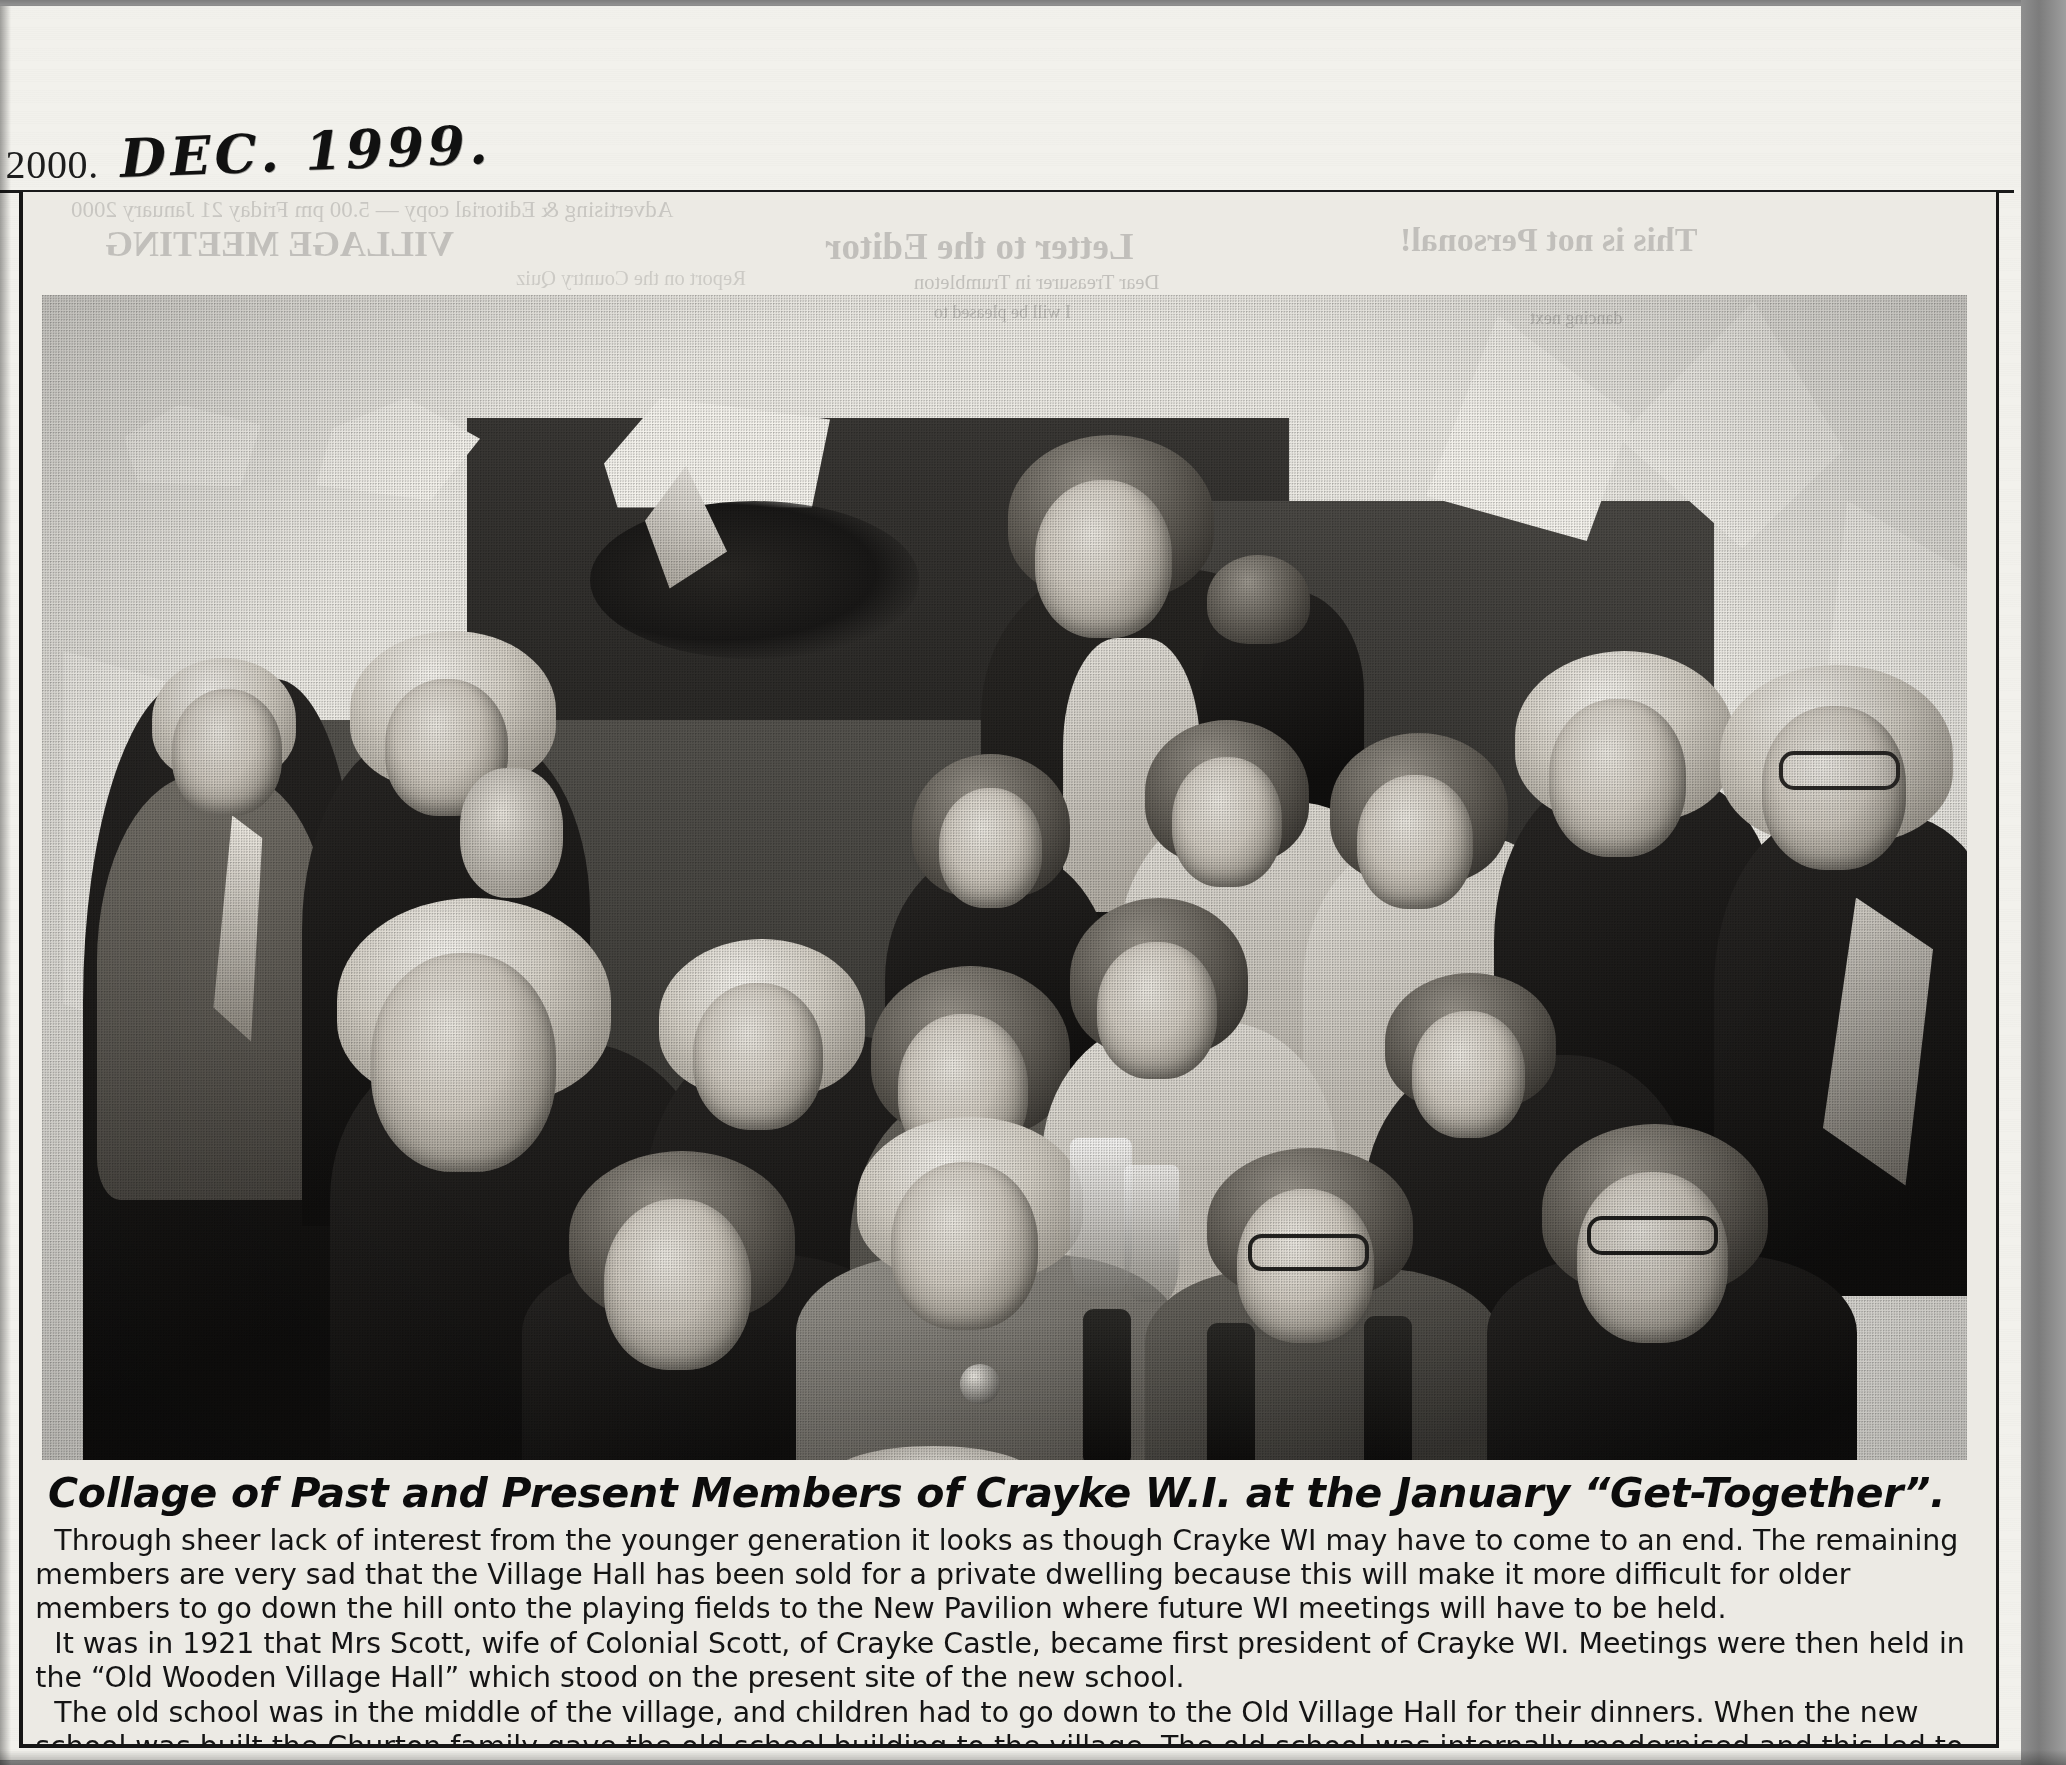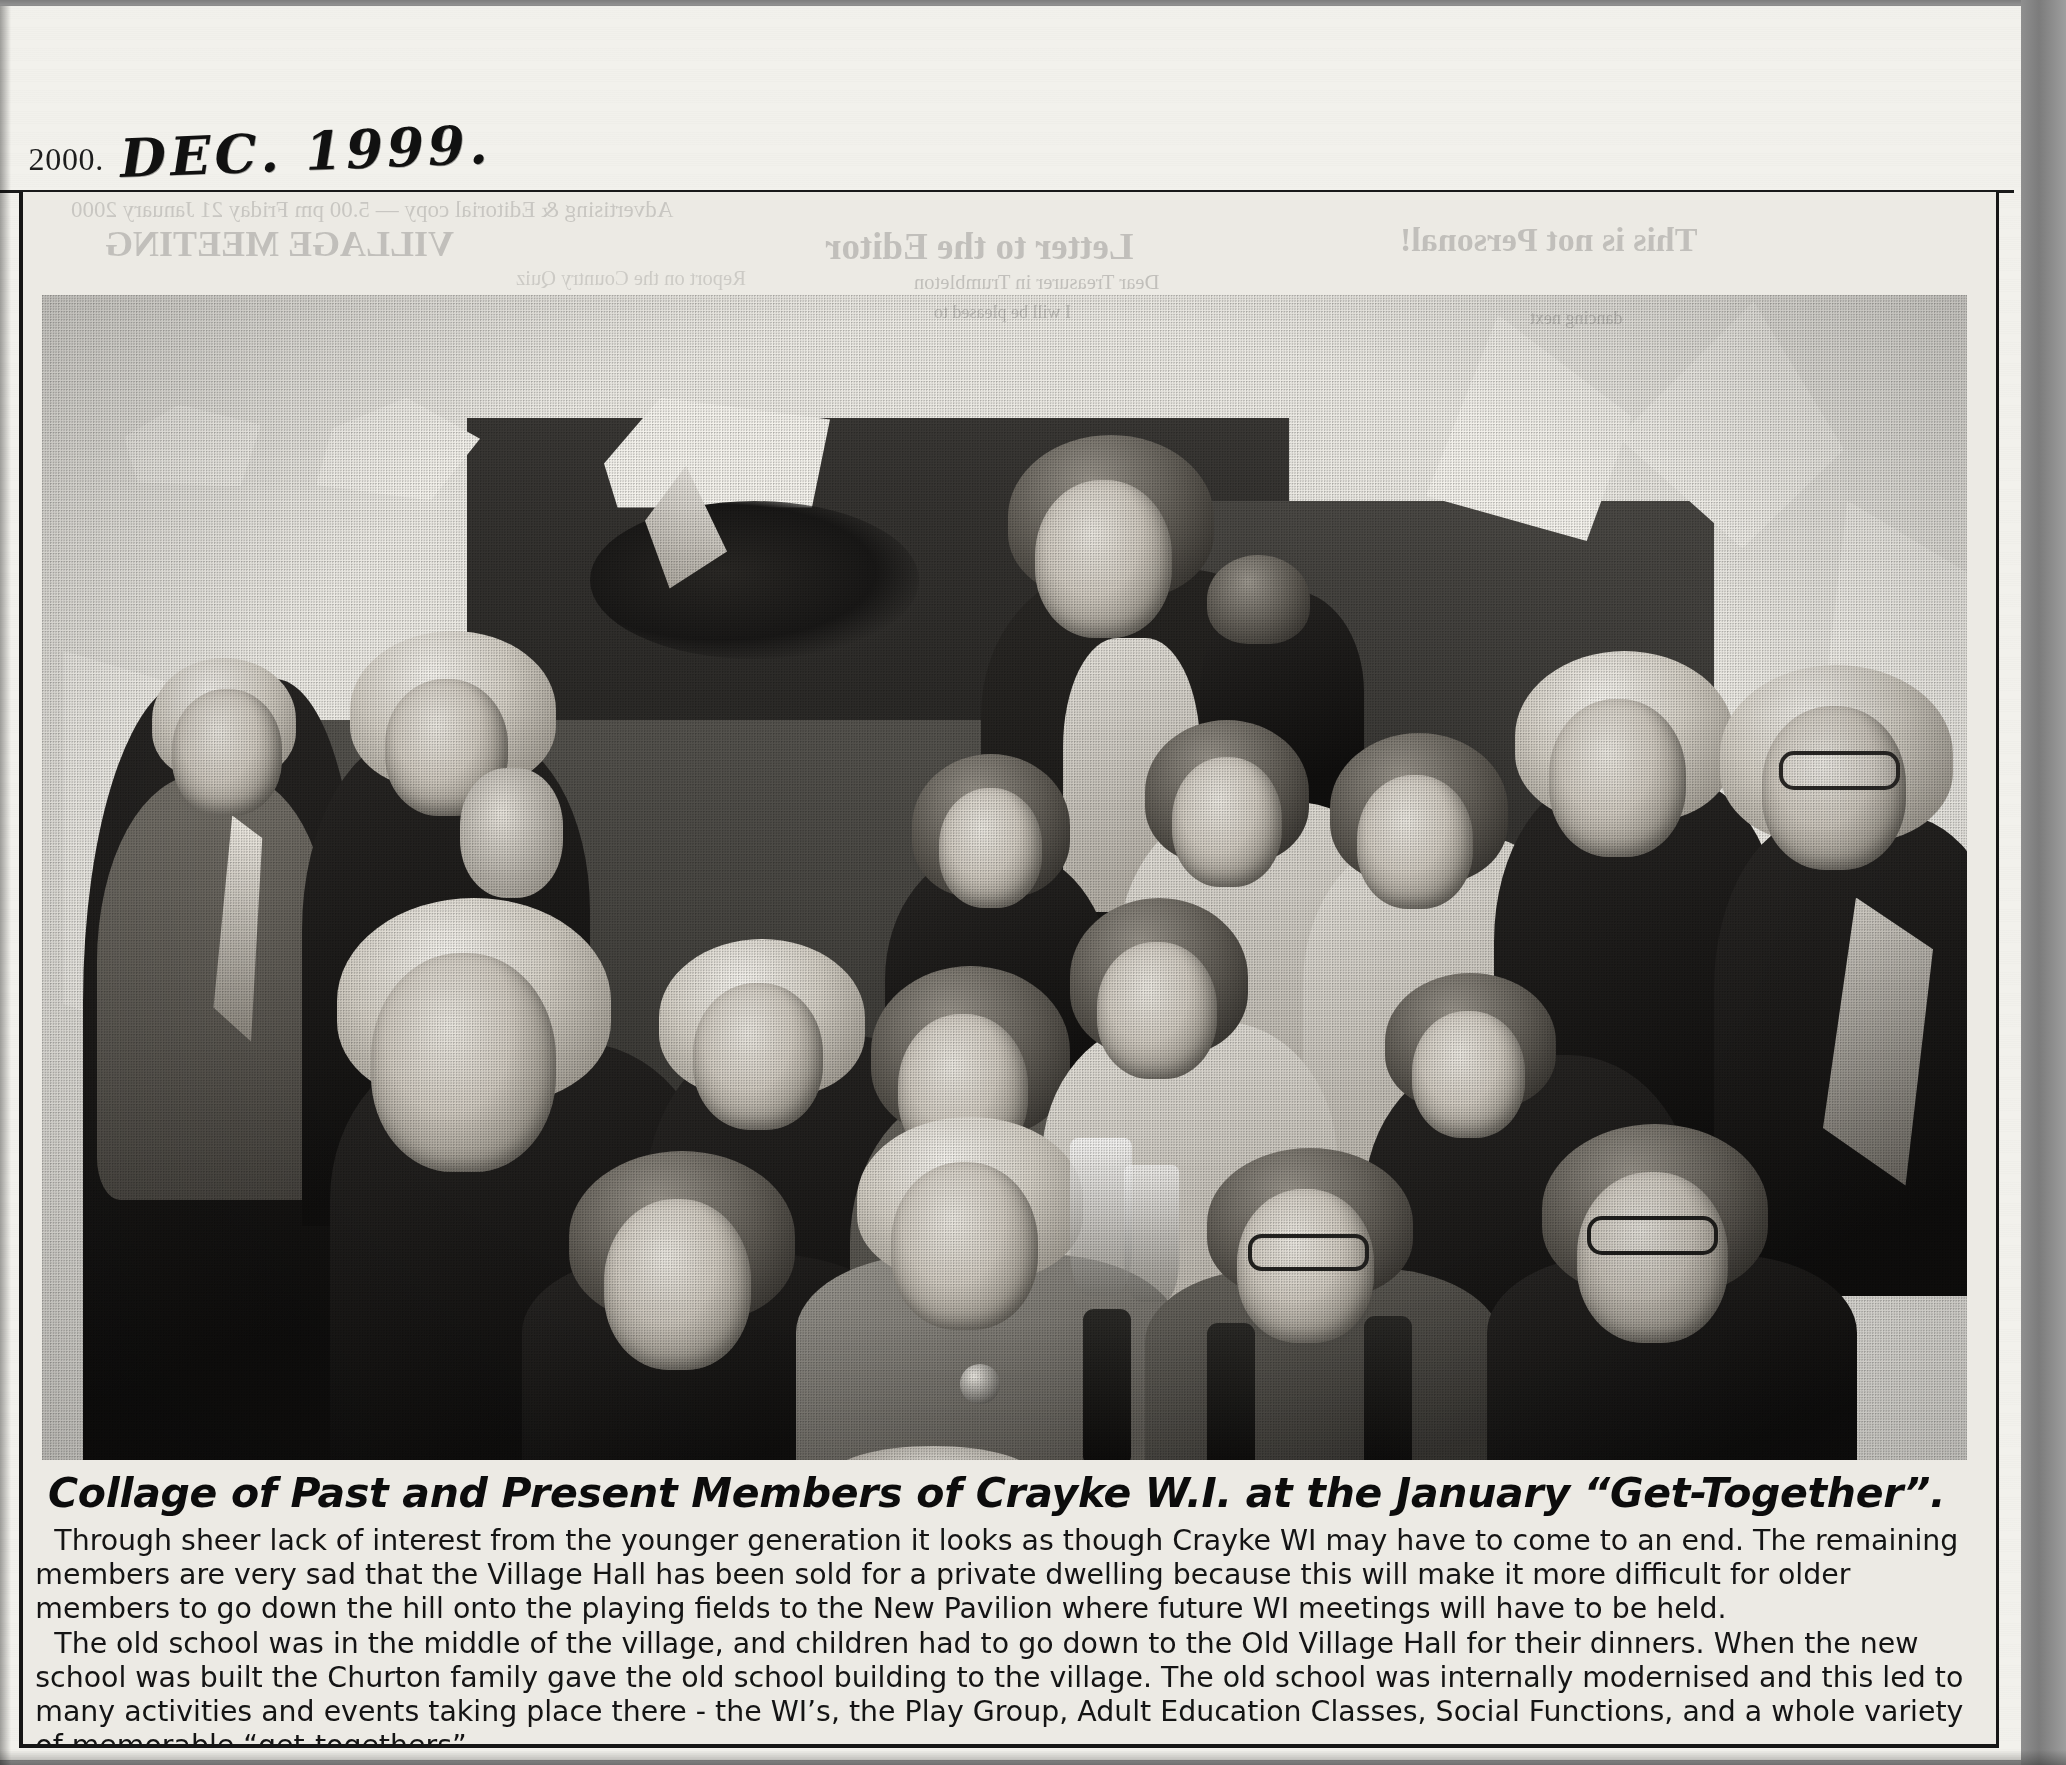--- a/index.html
+++ b/index.html
@@ -67,24 +67,23 @@
     left: 0px;
     top: 120px;
     width: 2021px;
     height: 75px;
   }
   .printed-year {
     position: absolute;
     left: 5.5px;
     top: 15px;
     font-family: "Liberation Serif", serif;
-    font-size: 32px;
+    font-size: 40px;
     color: #1d1d1d;
     letter-spacing: 0.7px;
-    margin-left: 23px;
   }
   .handwritten {
     position: absolute;
     left: 120px;
     top: -5.5px;
     font-family: "DejaVu Serif", serif;
     font-size: 53px;
     font-style: italic;
     font-weight: 700;
     color: #111;
@@ -378,20 +377,21 @@
         <div class="fig" style="left:1322px; top:1021px; width:48px; height:158px; background:linear-gradient(180deg,#2b2a27,#0d0c0b); border-radius:11px;"></div>
         <div class="fig" style="left:788px; top:1151px; width:206px; height:62px; background:radial-gradient(ellipse at 50% 40%, #f4f1ea 0%, #b6b1a8 70%); border-radius:50%;"></div>
 
         <div class="fig" style="left:0; top:0; width:1925px; height:1165px; background:radial-gradient(ellipse at 50% 45%, rgba(0,0,0,0) 55%, rgba(0,0,0,0.22) 100%);"></div>
       </div>
 
       <div id="caption">Collage of Past and Present Members of Crayke W.I. at the January “Get-Together”.</div>
 
       <div id="article">
         <p class="p1">Through sheer lack of interest from the younger generation it looks as though Crayke WI may have to come to an end.  The remaining members are very sad that the Village Hall has been sold for a private dwelling because this will make it more difficult for older members to go down the hill onto the playing fields to the New Pavilion where future WI meetings will have to be held.</p>
+        <p>It was in 1921 that Mrs Scott, wife of Colonial Scott, of Crayke Castle, became first president of Crayke WI. Meetings were then held in the “Old Wooden Village Hall” which stood on the present site of the new school.</p>
         <p>The old school was in the middle of the village, and children had to go down to the Old Village Hall for their dinners. When the new school was built the Churton family gave the old school building to the village.  The old school was internally modernised and this led to many activities and events taking place there - the WI’s, the Play Group, Adult Education Classes, Social Functions, and a whole variety of memorable “get-togethers”.</p>
       </div>
 
     </div>
 
     <div class="left-shadow"></div>
   </div>
 
   <div class="scan-edge-right"></div>
   <div class="bottom-shadow"></div>

